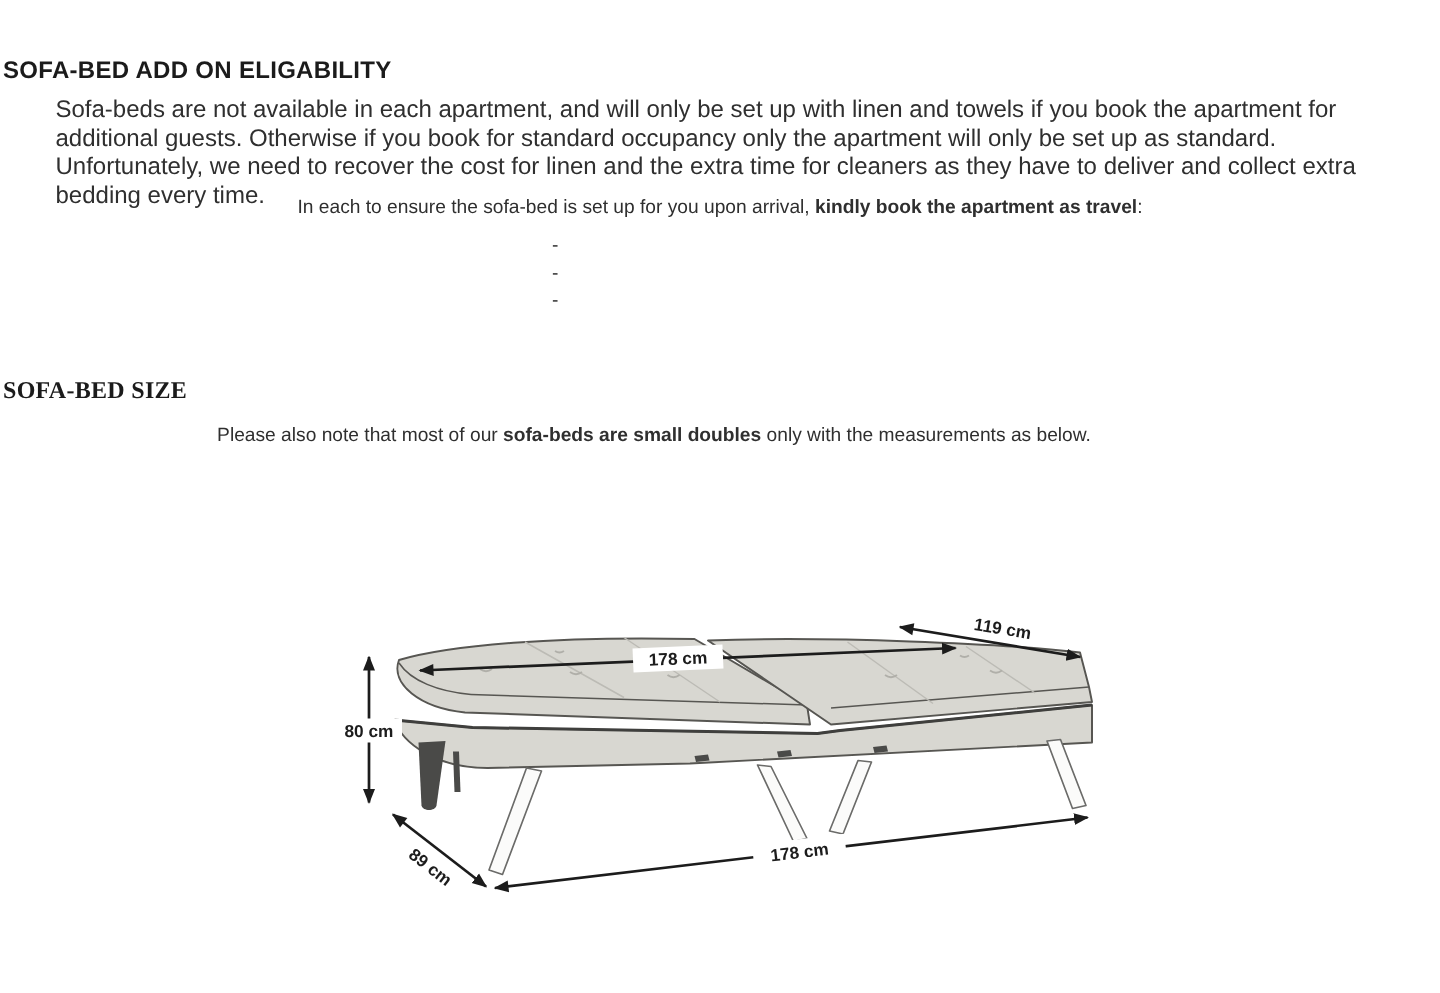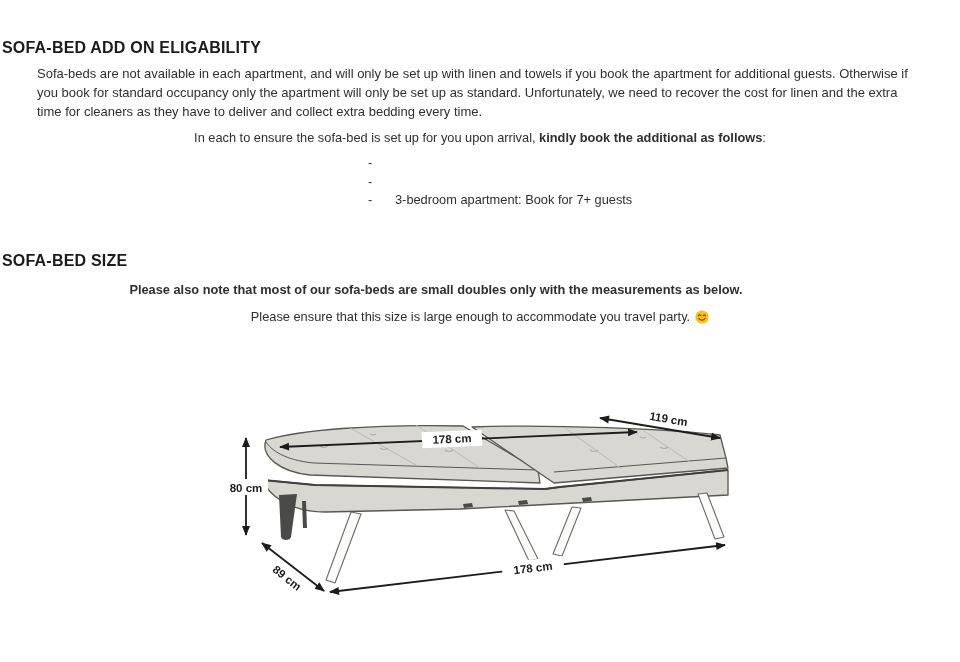--- a/index.html
+++ b/index.html
@@ -12,38 +12,38 @@
     overflow:hidden;
   }
   .heading {
     position:absolute; left:0; width:948px;
     text-align:left;
     font-size:16px; font-weight:bold; color:#1b1b1b;
     letter-spacing:0.2px;
     margin:2px;
   }
   .h-elig { top:37px; }
-  .h-size { top:250px; }
+  .h-size { top:250px;font-family:Liberation Serif, serif; }
   .intro {
     position:absolute; top:64px; left:37px; width:888px;
-    font-size:13px; line-height:19px; margin:0;
+    font-size:16px; line-height:19px; margin:0;
   }
   .lead {
     position:absolute; top:130px; left:0; width:960px;
     text-align:center; font-size:12.8px; margin:0;
   }
   .bullets {
     position:absolute; top:154px; left:368px;
     font-size:12.8px; margin:0;
   }
   .bullet-row { display:flex; line-height:18.5px; }
   .bullet-dash { width:27px; }
   .note {
     position:absolute; top:282px; left:0; width:872px;
-    text-align:center; font-size:12.8px; margin:0;font-weight:bold;
+    text-align:center; font-size:12.8px; margin:0;
   }
   .ensure {
     position:absolute; top:309px; left:0; width:960px;
     text-align:center; font-size:12.8px; margin:0;
   }
   .emoji { vertical-align:-3px; margin-left:5px; }
   .diagram {
     position:absolute; top:390px; left:220px;
     width:530px; height:235px;
   }
@@ -64,43 +64,38 @@
 </style>
 </head>
 <body>
 
 <div class="page">
 
   <h1 class="heading h-elig">SOFA-BED ADD ON ELIGABILITY</h1>
 
   <p class="intro">Sofa-beds are not available in each apartment, and will only be set up with linen and towels if you book the apartment for additional guests. Otherwise if you book for standard occupancy only the apartment will only be set up as standard. Unfortunately, we need to recover the cost for linen and the extra time for cleaners as they have to deliver and collect extra bedding every time.</p>
 
-  <p class="lead"><span>In each to ensure the sofa-bed is set up for you upon arrival, </span><b>kindly book the additional as follows</b><span>:</span></p>
+  <p class="lead"><span>In each to ensure the sofa-bed is set up for you upon arrival, </span><b>kindly book the apartment as travel</b><span>:</span></p>
 
   <div class="bullets">
     <div class="bullet-row">
       <span class="bullet-dash">-</span>
     </div>
     <div class="bullet-row">
       <span class="bullet-dash">-</span>
     </div>
     <div class="bullet-row">
       <span class="bullet-dash">-</span>
-        <span>3-bedroom apartment: Book for 7+ guests</span>
     </div>
   </div>
 
   <h2 class="heading h-size">SOFA-BED SIZE</h2>
 
   <p class="note"><span>Please also note that most of our </span><b>sofa-beds are small doubles</b><span> only with the measurements as below.</span></p>
 
-  <p class="ensure"><span>Please ensure that this size is large enough to accommodate you travel party.</span><svg class="emoji" width="14" height="14" viewBox="0 0 14 14">
-        <circle cx="7" cy="7" r="6.6" fill="#fbbf17"></circle>
-        <path d="M3.4,5.6 q1.2,-1.4 2.4,0 M8.2,5.6 q1.2,-1.4 2.4,0 M3.8,8.4 q3.2,3.4 6.4,0" fill="none" stroke-width="1.1" stroke-linecap="round" stroke="#7a4f00"></path>
-      </svg></p>
 
   <div class="diagram">
     <svg width="530" height="235" viewBox="0 0 530 235">
       <defs>
         <marker id="ae" markerWidth="11" markerHeight="10" refX="9" refY="4.5" orient="auto" markerUnits="userSpaceOnUse">
           <path class="arrowhead" d="M0,0.5 L10,4.5 L0,8.5 Z"></path>
         </marker>
         <marker id="as" markerWidth="11" markerHeight="10" refX="1" refY="4.5" orient="auto" markerUnits="userSpaceOnUse">
           <path class="arrowhead" d="M10,0.5 L0,4.5 L10,8.5 Z"></path>
         </marker>

